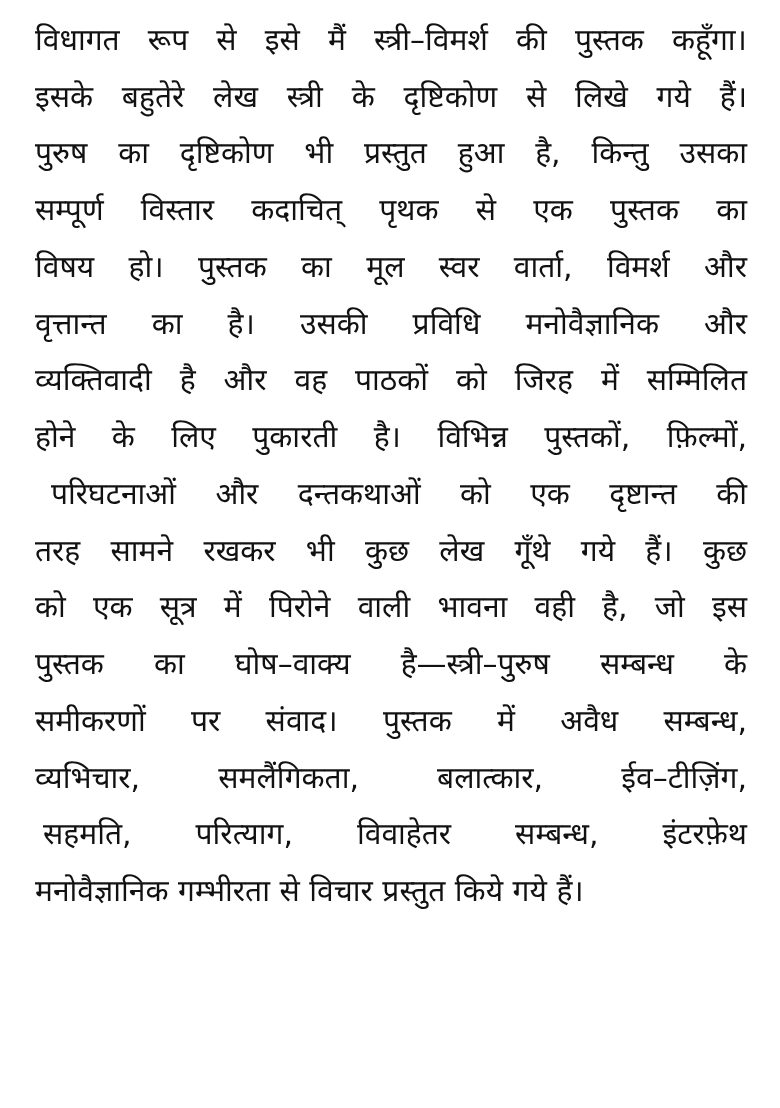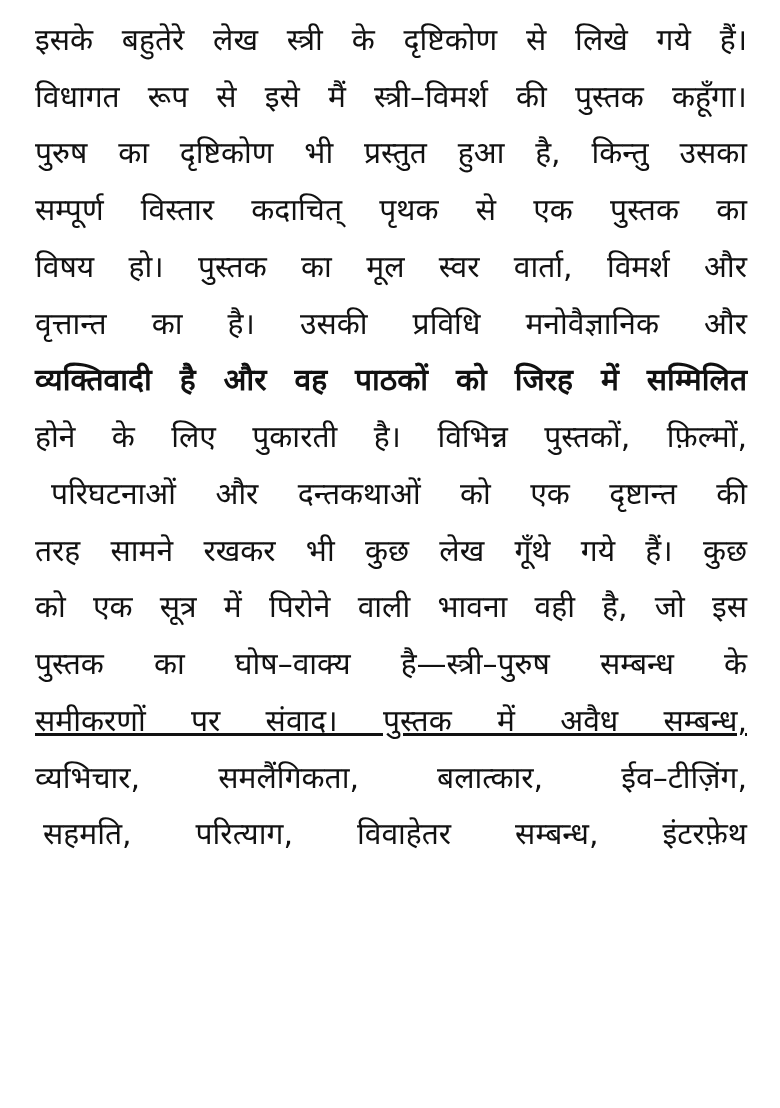--- a/index.html
+++ b/index.html
@@ -16,28 +16,29 @@
     text-align: justify;
     text-align-last: justify;
     overflow: visible;
   }
   .line.last { text-align-last: left; }
 </style>
 </head>
 <body>
 
 <div class="page">
+  <div class="line" style="height: 56.7368px; line-height: 56.7368px;">विधागत रूप से इसे मैं स्त्री–विमर्श की पुस्तक कहूँगा।</div>
   <div class="line" style="height: 56.7368px; line-height: 56.7368px;">इसके बहुतेरे लेख स्त्री के दृष्टिकोण से लिखे गये हैं।</div>
-  <div class="line" style="height: 56.7368px; line-height: 56.7368px;">विधागत रूप से इसे मैं स्त्री–विमर्श की पुस्तक कहूँगा।</div>
   <div class="line" style="height: 56.7368px; line-height: 56.7368px;">पुरुष का दृष्टिकोण भी प्रस्तुत हुआ है, किन्तु उसका</div>
   <div class="line" style="height: 56.7368px; line-height: 56.7368px;">सम्पूर्ण विस्तार कदाचित् पृथक से एक पुस्तक का</div>
   <div class="line" style="height: 56.7368px; line-height: 56.7368px;">विषय हो। पुस्तक का मूल स्वर वार्ता, विमर्श और</div>
   <div class="line" style="height: 56.7368px; line-height: 56.7368px;">वृत्तान्त का है। उसकी प्रविधि मनोवैज्ञानिक और</div>
-  <div class="line" style="height: 56.7368px; line-height: 56.7368px; font-weight: bold;">व्यक्तिवादी है और वह पाठकों को जिरह में सम्मिलित</div>
+  <div class="line" style="height: 56.7368px; line-height: 56.7368px;">व्यक्तिवादी है और वह पाठकों को जिरह में सम्मिलित</div>
   <div class="line" style="height: 56.7368px; line-height: 56.7368px;">होने के लिए पुकारती है। विभिन्न पुस्तकों, फ़िल्मों,</div>
   <div class="line" style="height: 56.7368px; line-height: 56.7368px; margin-left: 16px;">परिघटनाओं और दन्तकथाओं को एक दृष्टान्त की</div>
   <div class="line" style="height: 56.7368px; line-height: 56.7368px;">तरह सामने रखकर भी कुछ लेख गूँथे गये हैं। कुछ</div>
   <div class="line" style="height: 56.7368px; line-height: 56.7368px;">को एक सूत्र में पिरोने वाली भावना वही है, जो इस</div>
   <div class="line" style="height: 56.7368px; line-height: 56.7368px;">पुस्तक का घोष–वाक्य है—स्त्री–पुरुष सम्बन्ध के</div>
-  <div class="line" style="height: 56.7368px; line-height: 56.7368px; text-decoration: underline;">समीकरणों पर संवाद। पुस्तक में अवैध सम्बन्ध,</div>
+  <div class="line" style="height: 56.7368px; line-height: 56.7368px;">समीकरणों पर संवाद। पुस्तक में अवैध सम्बन्ध,</div>
   <div class="line" style="height: 56.7368px; line-height: 56.7368px;">व्यभिचार, समलैंगिकता, बलात्कार, ईव–टीज़िंग,</div>
   <div class="line" style="height: 56.7368px; line-height: 56.7368px; margin-left: 8px;">सहमति, परित्याग, विवाहेतर सम्बन्ध, इंटरफ़ेथ</div>
+  <div class="line last" style="height: 56.7368px; line-height: 56.7368px;">मनोवैज्ञानिक गम्भीरता से विचार प्रस्तुत किये गये हैं।</div>
 </div>
 
 </body></html>

